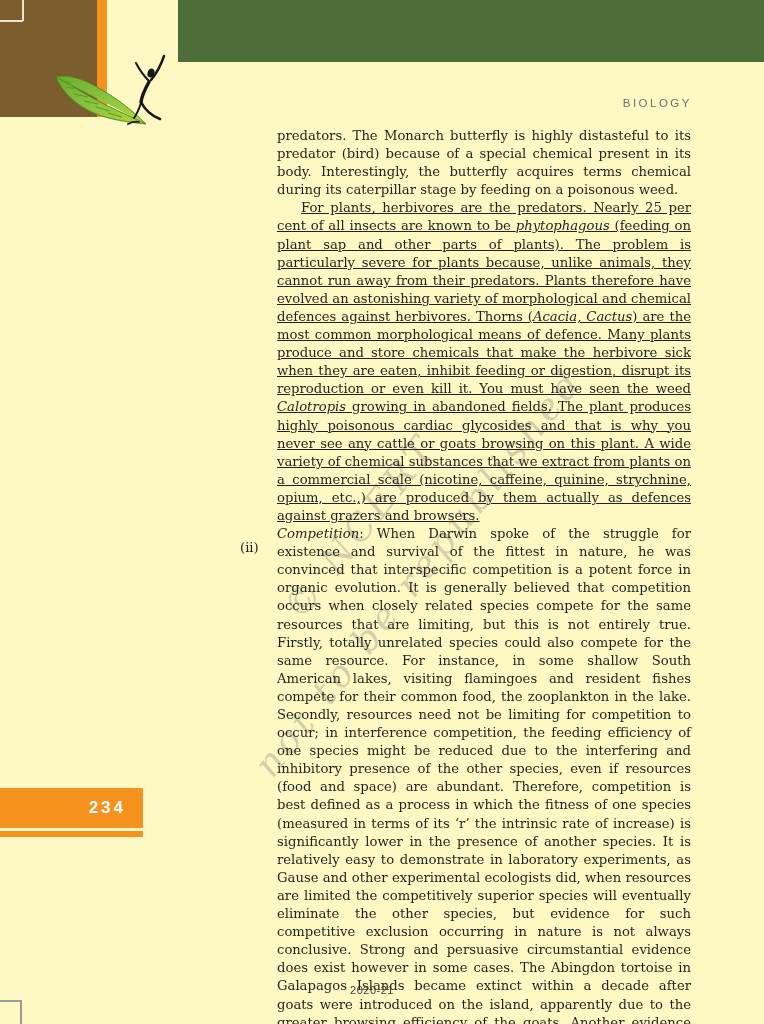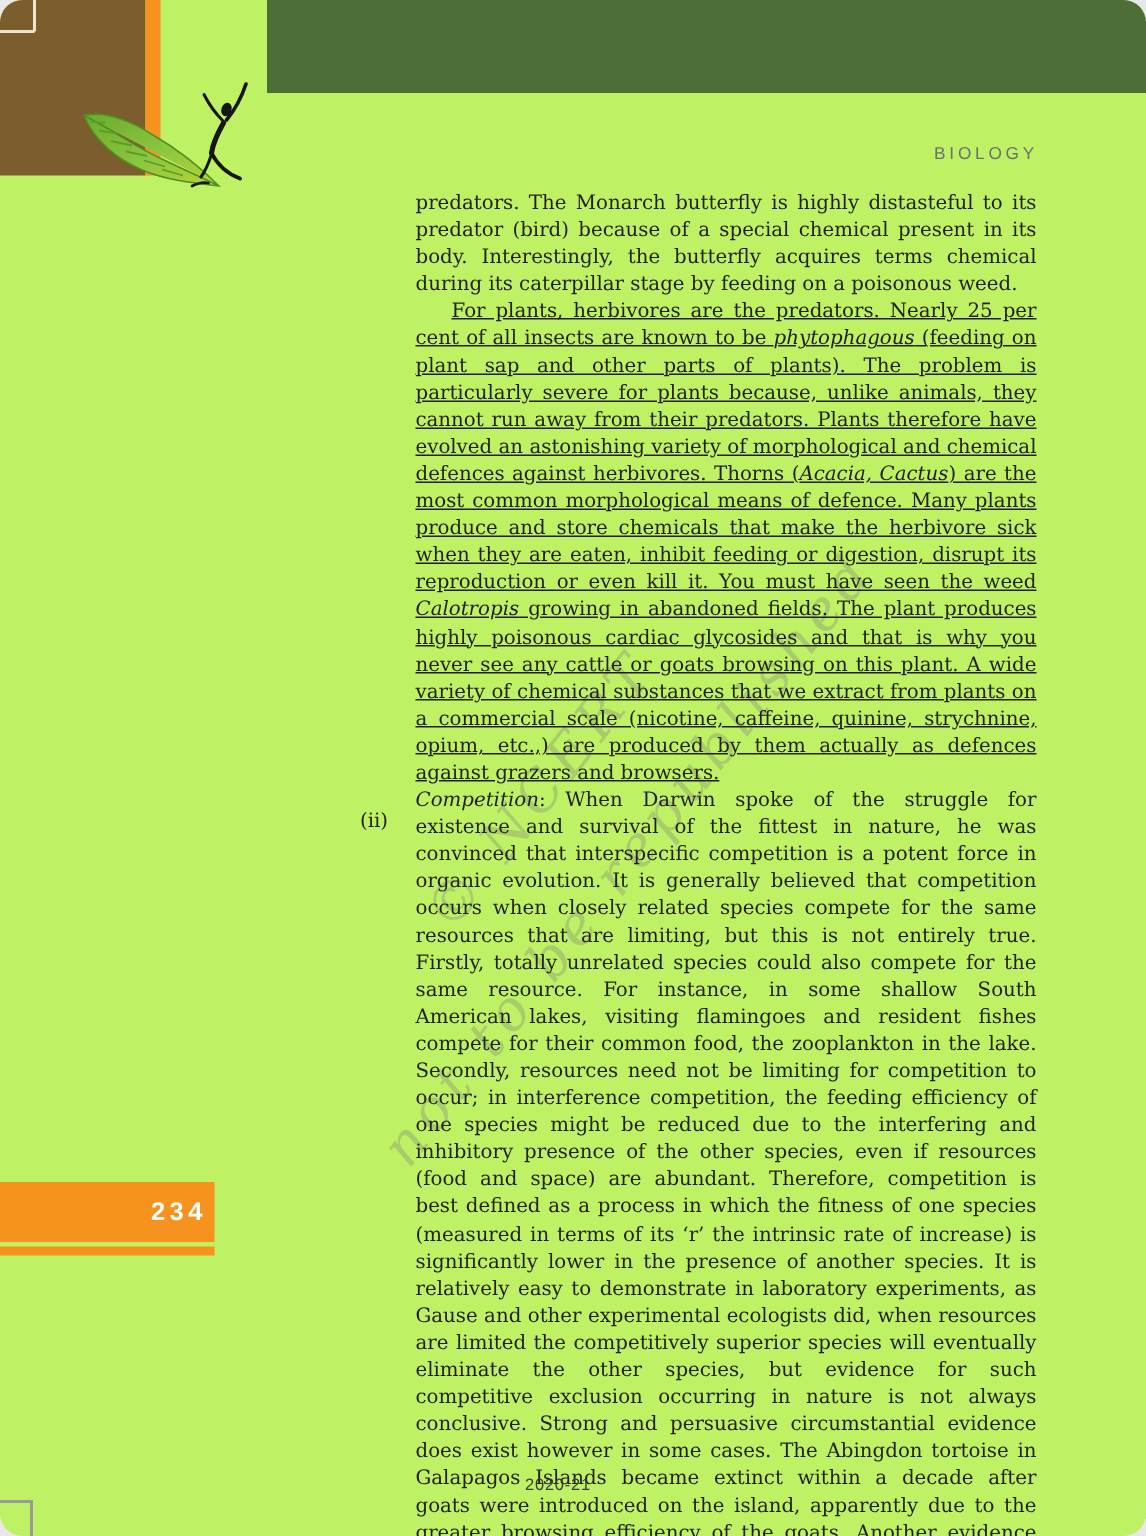--- a/index.html
+++ b/index.html
@@ -1,22 +1,21 @@
 <!DOCTYPE html>
 <html><head>
 <meta charset="utf-8">
 <style>
   html,body{margin:0;padding:0;background:#e8e8e8;}
   .page{
     position:relative;
     width:764px;height:1024px;
-    background:#bef264;
+    background:#fef9c3;
     overflow:hidden;
     font-family:"DejaVu Serif", serif;
-    border-radius:15px;
   }
   
   .brown-block{position:absolute;left:0;top:0;width:97px;height:117px;background:#7b5d2e;}
   .cropmark-tl-v{position:absolute;left:22px;top:0;width:2px;height:21px;background:#ece4cf;}
   .cropmark-tl-h{position:absolute;left:0;top:20px;width:23px;height:2px;background:#ece4cf;}
   .orange-strip{position:absolute;left:97px;top:0;width:10px;height:117px;background:#f6921e;}
   .green-band{position:absolute;left:178px;top:0;width:586px;height:62px;background:#4d6e38;}
   .leaf{position:absolute;left:50px;top:72px;}
   .dancer{position:absolute;left:126px;top:54px;}
   .biology-label{
@@ -52,21 +51,21 @@
     white-space:nowrap;
   }
   
   .page-tab{
     position:absolute;left:0;top:788px;width:143px;height:40px;background:#f6921e;
     display:flex;align-items:center;justify-content:flex-end;
   }
   .page-number{
     font-family:"Liberation Sans", sans-serif;
     font-weight:bold;font-size:17px;letter-spacing:3px;color:#ffffff;
-    padding-right:5px;
+    padding-right:17px;
   }
   .page-tab-bar{position:absolute;left:0;top:831px;width:143px;height:6px;background:#f6921e;}
   
   .footer-year{
     position:absolute;left:0;top:984px;width:744px;text-align:center;
     font-family:"Liberation Sans", sans-serif;
     font-size:11px;color:#3a3a3a;letter-spacing:0.5px;
   }
   .cropmark-bl-h{position:absolute;left:0;top:1000px;width:21px;height:2px;background:#9a9a9a;}
   .cropmark-bl-v{position:absolute;left:20px;top:1000px;width:2px;height:24px;background:#9a9a9a;}

